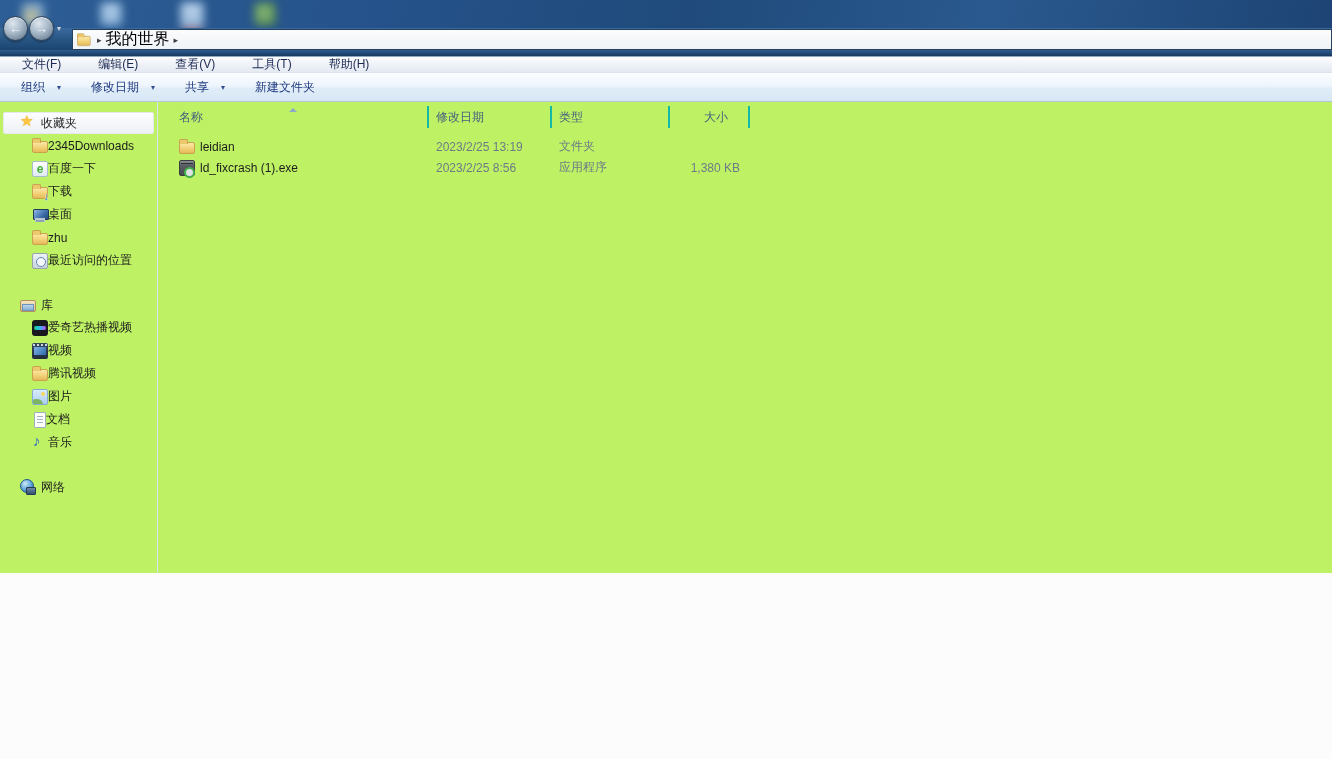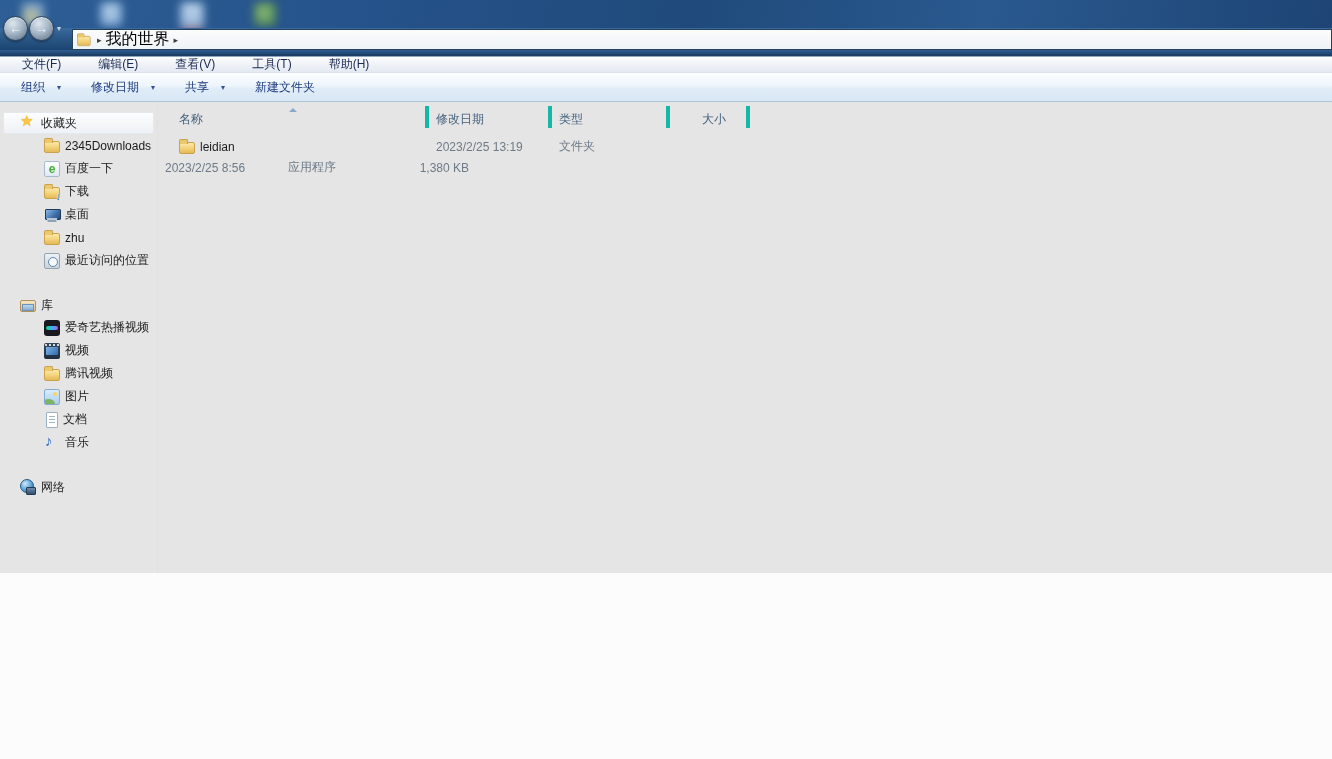--- a/index.html
+++ b/index.html
@@ -45,32 +45,32 @@
   .menu-item{padding:3px 8px;margin-right:21px;cursor:default}
 
   
   .toolbar{height:29px;display:flex;align-items:center;padding-left:12px;
     background:linear-gradient(180deg,#fbfdff 0%,#eef5fc 45%,#e0edf8 55%,#d8e7f6 100%);
     border-bottom:1px solid #b3c6d9;color:var(--toolbar-text)}
   .tb-btn{display:flex;align-items:center;gap:12px;padding:4px 9px;margin-right:12px;border-radius:2px}
   .tb-caret{font-size:8px;color:#33508f}
 
   
-  .body{display:flex;height:471px;background:#e5e5e5}
+  .body{display:flex;height:471px;background:#bef264}
   .sidebar{width:158px;flex:none;border-right:1px solid var(--sidebar-border);padding-top:10px;overflow:hidden}
   .sb-group{margin-bottom:22px}
   .sb-header{height:22px;display:flex;align-items:center;gap:5px;margin:0 3px;padding-left:16px;
     border:1px solid transparent;border-radius:2px;color:#1c1c1c}
   .sb-header.hl{background:linear-gradient(180deg,#fcfdfe,#eef1f5);border-color:#e5e9ee}
-  .sb-item{height:23px;display:flex;align-items:center;gap:5px;padding-left:44px;color:#1c1c1c}
+  .sb-item{height:23px;display:flex;align-items:center;padding-left:32px;color:#1c1c1c}
 
   
   .content{flex:1;position:relative;padding-top:4px}
   .col-headers{display:flex;height:22px;align-items:center;color:var(--header-text);position:relative}
-  .col{height:100%;display:flex;align-items:flex-end;border-right:4px solid #14b8a6}
+  .col{height:100%;display:flex;align-items:center;border-right:2px solid #14b8a6}
   .col-name{width:271px;padding-left:21px}
   .col-date{width:123px;padding-left:7px}
   .col-type{width:118px;padding-left:7px}
   .col-size{width:80px;justify-content:flex-end;padding-right:20px}
   .sort-arrow{position:absolute;top:2px;left:131px;width:0;height:0;
     border-left:4px solid transparent;border-right:4px solid transparent;border-bottom:4px solid #8aa8c8}
   .file-list{margin-top:8px}
   .file-row{display:flex;height:21px;align-items:flex-start}
   .cell{display:flex;align-items:center;height:100%}
   .cell-name{width:271px;padding-left:21px;gap:5px;color:var(--file-text)}
@@ -288,19 +288,23 @@
       <div class="file-row">
         <div class="cell cell-name">
           <span class="ic ic-folder"></span>
           <span>leidian</span>
         </div>
         <div class="cell cell-date">2023/2/25 13:19</div>
         <div class="cell cell-type">文件夹</div>
         <div class="cell cell-size"></div>
       </div>
       <div class="file-row">
+        <div class="cell cell-name">
+          <span class="ic ic-exe"></span>
+          <span>ld_fixcrash (1).exe</span>
+        </div>
         <div class="cell cell-date">2023/2/25 8:56</div>
         <div class="cell cell-type">应用程序</div>
         <div class="cell cell-size">1,380 KB</div>
       </div>
     </div>
   </div>
 </div>
 
 </body></html>

